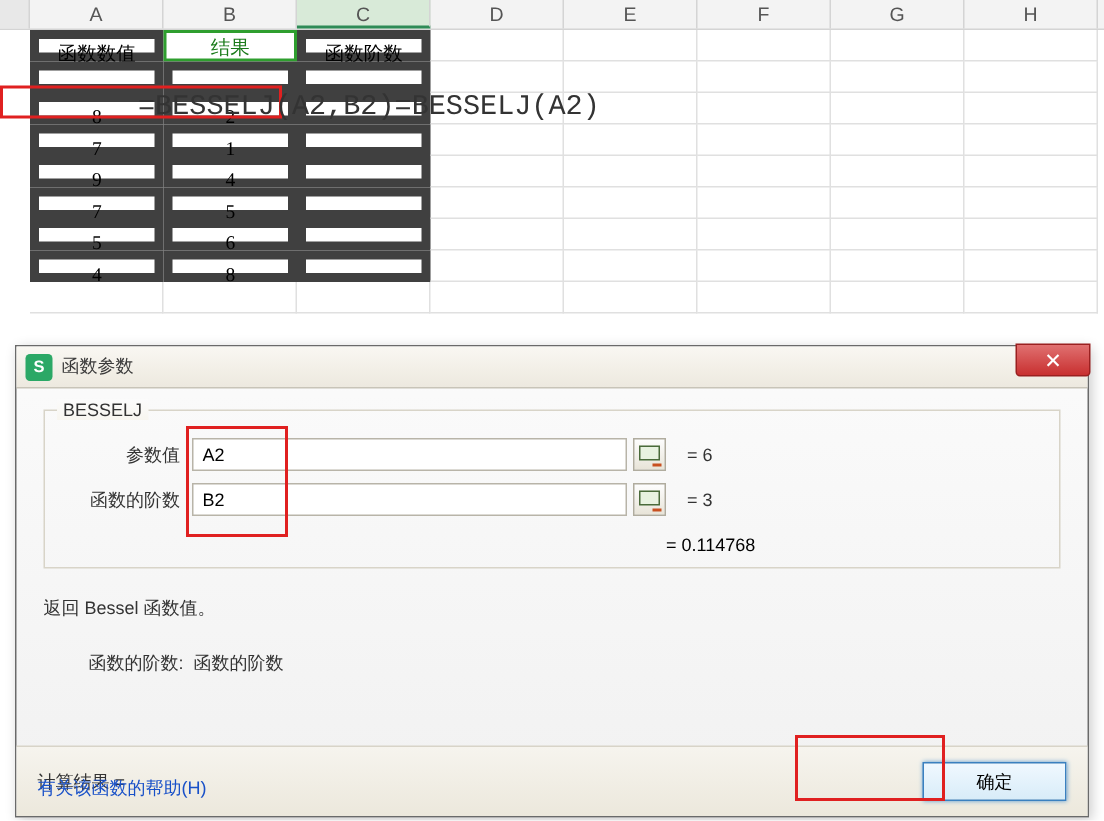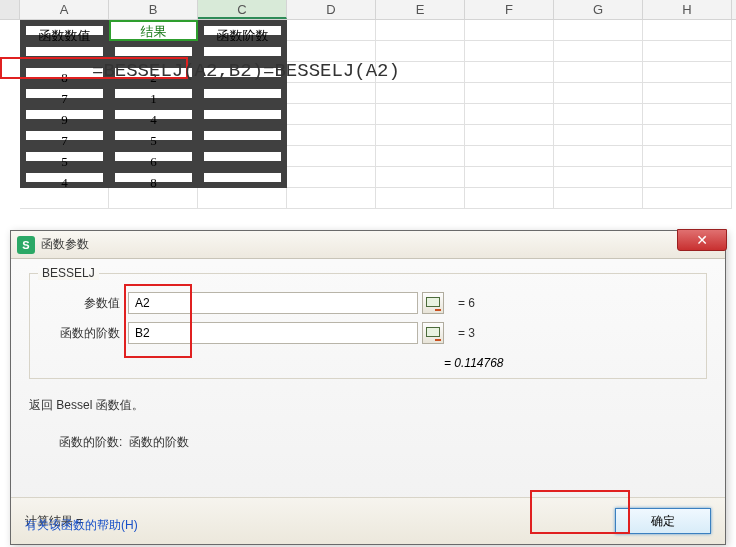--- a/index.html
+++ b/index.html
@@ -39,21 +39,21 @@
 .legend { position: absolute; top: -8px; left: 8px; background: linear-gradient(#fbfbfb,#f8f6f0); padding: 0 4px; font-size: 12px; color: #333; }
 
 .param-row { display: flex; align-items: center; margin: 8px 0; }
 .param-label { width: 94px; text-align: right; padding-right: 8px; font-size: 12px; color: #333; }
 .param-input { width: 290px; height: 22px; border: 1px solid #b8b4a8; background: #fff; padding: 2px 6px; font-size: 12px; font-family: Arial; }
 .ref-btn { width: 22px; height: 22px; border: 1px solid #b0ac9e; margin-left: 4px; background: linear-gradient(#fdfdfd,#e8e4d8); position: relative; }
 .ref-btn::before { content: ""; position: absolute; left: 3px; top: 4px; width: 12px; height: 8px; border: 1px solid #4a6a3a; background: #e8f2e0; }
 .ref-btn::after { content: ""; position: absolute; right: 2px; bottom: 2px; width: 6px; height: 2px; background: #c85020; }
 .param-eq { margin-left: 14px; font-size: 12px; color: #333; }
 
-.result-preview { text-align: left; padding-left: 410px; margin-top: 12px; font-size: 12px; font-style: italic; }
+.result-preview { text-align: left; padding-left: 410px; margin-top: 12px; font-size: 12px; }
 .desc { margin-top: 18px; font-size: 12px; color: #333; }
 .desc2 { margin-top: 20px; margin-left: 30px; font-size: 12px; color: #333; }
 
 .dlg-footer { position: absolute; bottom: 0; left: 0; right: 0; border-top: 1px solid #d8d4c8; padding: 10px 14px; display: flex; align-items: center; background: linear-gradient(#f6f4ee,#ece8dc); }
 .calc-result { font-size: 12px; color: #333; }
 .help-link { position: absolute; left: 14px; bottom: 10px; color: #1850c8; font-size: 12px; }
 .btn { width: 96px; height: 26px; border: 1px solid #8a8678; background: linear-gradient(#fdfdfb,#e6e2d4); font-size: 12px; margin-left: 8px; cursor: pointer; }
 .btn.primary { border: 1px solid #3a80c0; background: linear-gradient(#f0f8ff,#d8ecf8); box-shadow: 0 0 3px #5a9ad0; }
 .footer-btns { margin-left: auto; display: flex; }
 </style>

